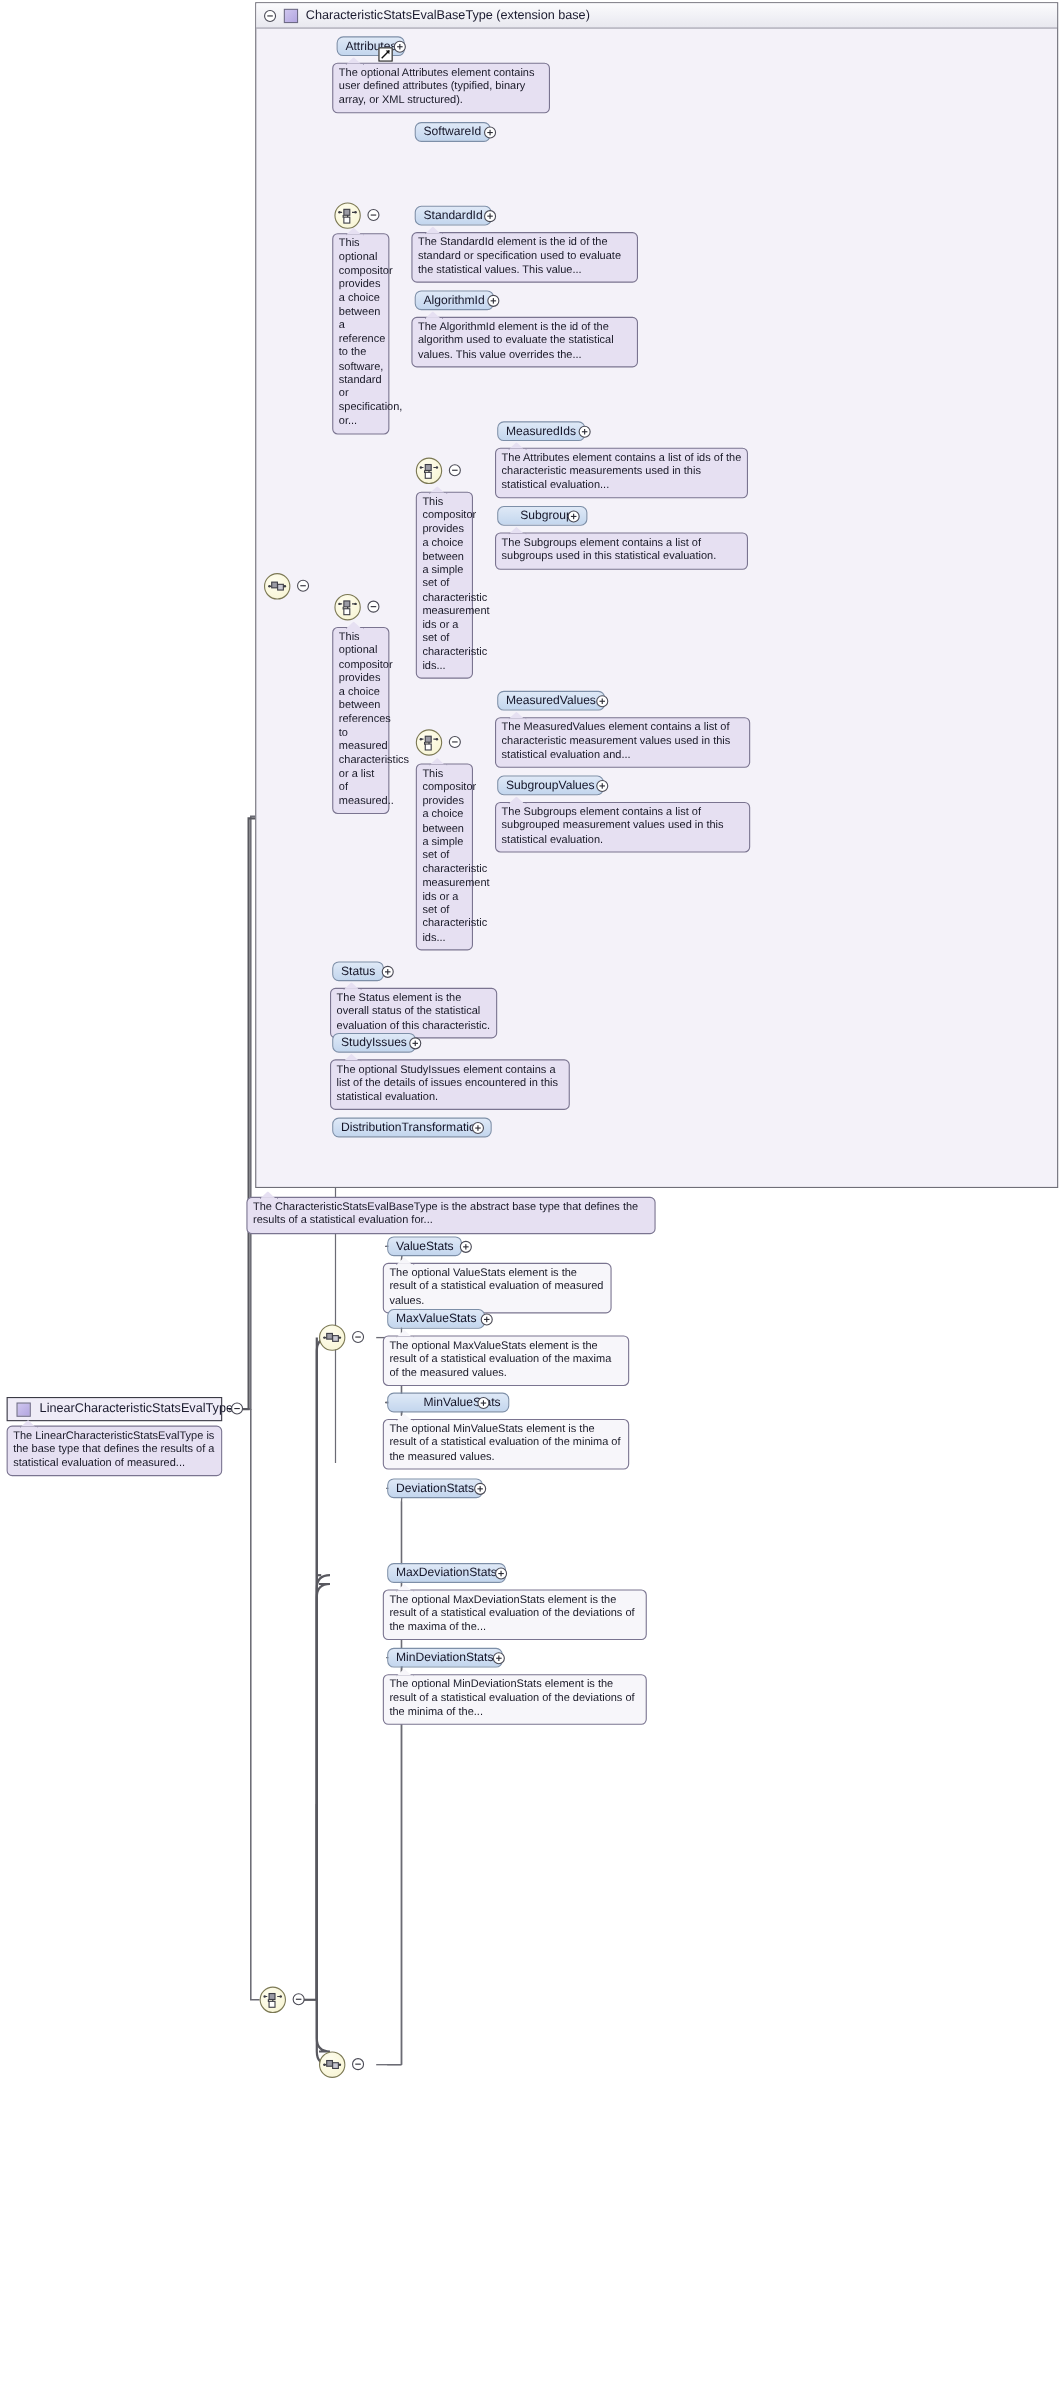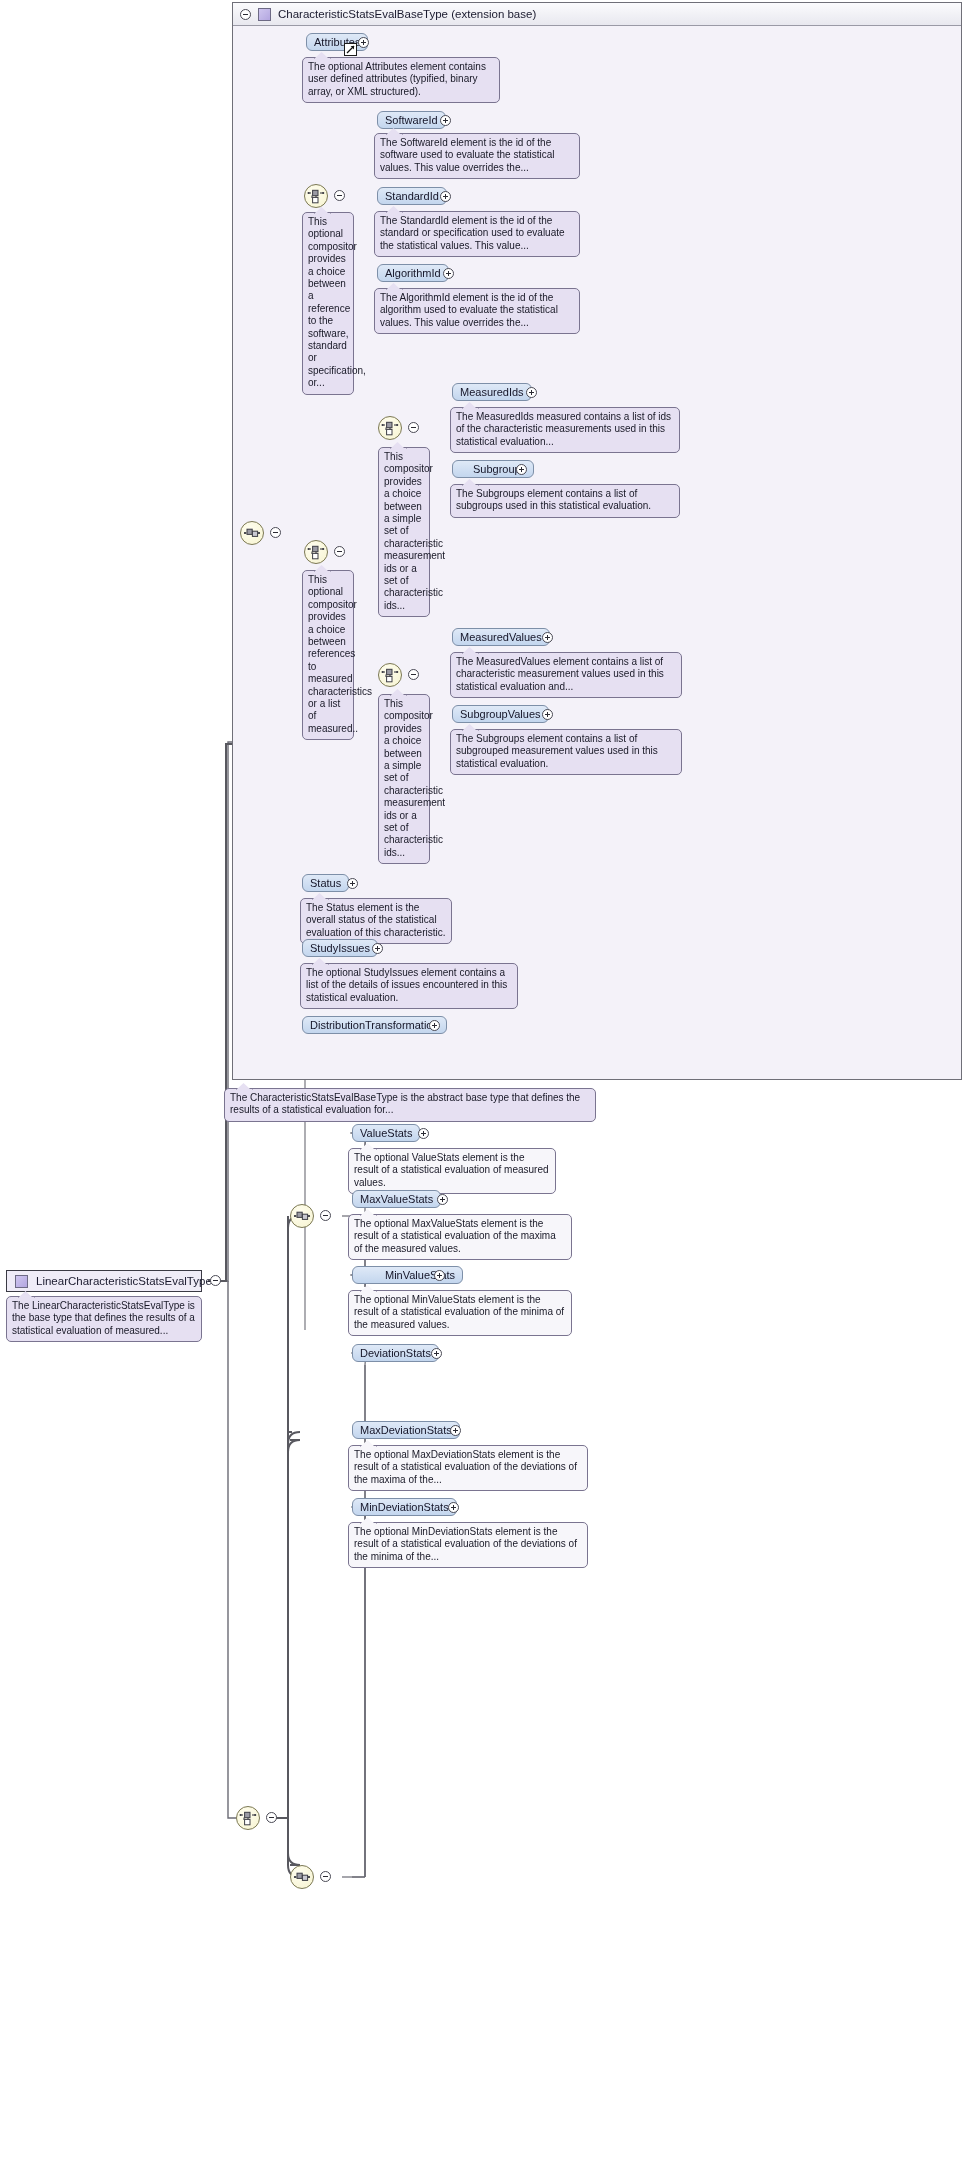--- a/index.html
+++ b/index.html
@@ -343,21 +343,20 @@
       <circle cx="16.2" cy="5" r="1.1" fill="#3d3d45"></circle>
     </svg>
   </div>
   <div class="toggle toggle-abs" style="left:334px; top:190px;"></div>
   <div class="anno vert" style="left:302px; top:212px; width:52px;">This optional compositor provides a choice between a reference to the software, standard or specification, or...</div>
 
   <div class="node" style="left:377px; top:111px;">
     <span>SoftwareId</span>
   </div>
   <div class="toggle toggle-abs plus" style="left:440px; top:115px;"></div>
-  <div class="anno" style="left:374px; top:133px; width:206px;">The SoftwareId element is the id of the software used to evaluate the statistical values. This value overrides the...</div>
 
   <div class="node" style="left:377px; top:187px;">
     <span>StandardId</span>
   </div>
   <div class="toggle toggle-abs plus" style="left:440px; top:191px;"></div>
   <div class="anno" style="left:374px; top:211px; width:206px;">The StandardId element is the id of the standard or specification used to evaluate the statistical values. This value...</div>
 
   <div class="node" style="left:377px; top:264px;">
     <span>AlgorithmId</span>
   </div>
@@ -395,21 +394,21 @@
       <circle cx="16.2" cy="5" r="1.1" fill="#3d3d45"></circle>
     </svg>
   </div>
   <div class="toggle toggle-abs" style="left:408px; top:422px;"></div>
   <div class="anno vert" style="left:378px; top:447px; width:52px;">This compositor provides a choice between a simple set of characteristic measurement ids or a set of characteristic ids...</div>
 
   <div class="node" style="left:452px; top:383px;">
     <span>MeasuredIds</span>
   </div>
   <div class="toggle toggle-abs plus" style="left:526px; top:387px;"></div>
-  <div class="anno" style="left:450px; top:407px; width:230px;">The MeasuredIds measured contains a list of ids of the characteristic measurements used in this statistical evaluation...</div>
+  <div class="anno" style="left:450px; top:407px; width:230px;">The Attributes element contains a list of ids of the characteristic measurements used in this statistical evaluation...</div>
 
   <div class="node" style="left:452px; top:460px;padding-left:20px;">
     <span>Subgroups</span>
   </div>
   <div class="toggle toggle-abs plus" style="left:516px; top:464px;"></div>
   <div class="anno" style="left:450px; top:484px; width:230px;">The Subgroups element contains a list of subgroups used in this statistical evaluation.</div>
 
   <div class="comp" style="left:378px; top:663px;">
     <svg width="18" height="16" viewBox="0 0 18 16">
       <g stroke="#3d3d45" stroke-width="1.1" fill="none">

